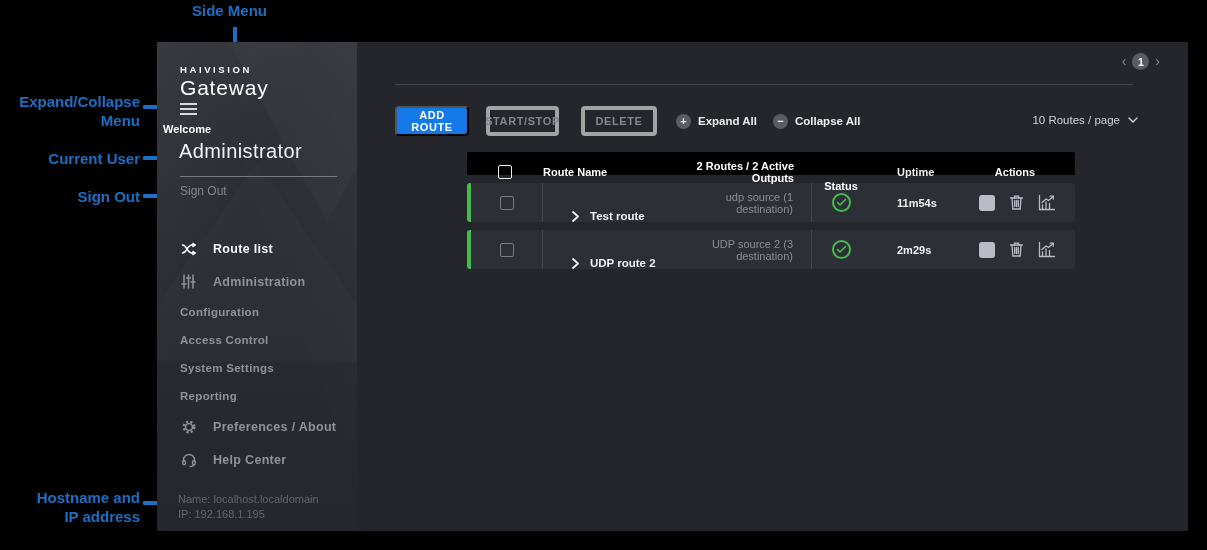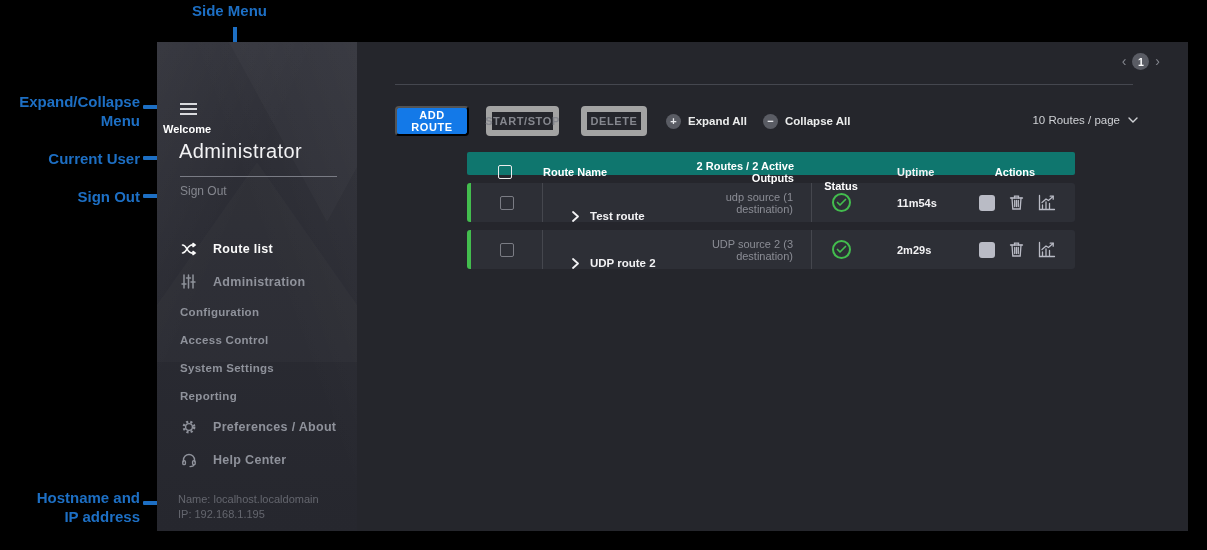--- a/index.html
+++ b/index.html
@@ -53,31 +53,31 @@
   .pager { position:absolute; top:11px; right:28px; display:flex; align-items:center; gap:6px; }
   .pager-arrow { color:#85878f; font-size:14px; cursor:pointer; line-height:17px; }
   .pager-page { width:17px; height:17px; border-radius:50%; background:#5a5c64; color:#fff;
                 font-size:10.5px; font-weight:700; display:flex; align-items:center; justify-content:center; cursor:pointer; }
   .rule { position:absolute; top:42px; left:38px; right:55px; height:1px; background:#45474f; }
 
   .toolbar { position:absolute; top:64px; left:38px; display:flex; align-items:center; height:30px; }
   .btn { height:30px; border-radius:4px; font-size:11px; font-weight:700; letter-spacing:0.6px;
          display:flex; align-items:center; justify-content:center; cursor:pointer; }
   .btn-primary { width:74px; background:#1379e8; color:#fff; }
-  .btn-ghost { background:transparent; border:6px solid #a3a3a3; color:#85878e; }
+  .btn-ghost { background:transparent; border:4px solid #a3a3a3; color:#85878e; }
   .chip { width:15px; height:15px; border-radius:50%; background:#5a5c64; color:#e8e9ec;
           font-size:11px; font-weight:700; display:flex; align-items:center; justify-content:center;
           line-height:1; }
   .tool-link { display:flex; align-items:center; gap:7px; color:#eceded; font-size:11.5px; font-weight:700; cursor:pointer; }
   .per-page { position:absolute; top:72px; right:50px; display:flex; align-items:center; gap:8px;
               color:#cfd1d5; font-size:11.5px; cursor:pointer; }
 
   .routes { position:absolute; left:110px; top:110px; width:608px; }
   .t-head { display:grid; grid-template-columns:76px 134px 135px 58px 85px 120px;
-            height:23px; background:#0f766e; border-radius:2px; align-items:center;
+            height:23px; background:#000000; border-radius:2px; align-items:center;
             color:#fff; font-size:11px; font-weight:700; }
   .t-row { display:grid; grid-template-columns:72px 134px 135px 58px 85px 120px;
            height:39px; background:#2d2f36; border-left:4px solid #43bd4e; border-radius:3px;
            align-items:center; margin-top:8px; cursor:pointer; }
   .t-row + .t-row { }
   .cell-c { display:flex; align-items:center; justify-content:center; height:100%; }
   .cell-div { border-right:1px solid #45474e; }
   .cb { width:14px; height:14px; border:1px solid #eceded; border-radius:2px; background:transparent; cursor:pointer; }
   .t-row .cb { border-color:#7a7c84; }
   .name-cell { display:flex; align-items:flex-end; height:100%; padding-left:29px; gap:11px;
@@ -111,20 +111,24 @@
 
 <div class="ann right" style="top:488px;">
   <div>Hostname and</div>
   <div>IP address</div>
 </div>
 <div class="dash" style="left:143px; top:501px; width:26px;"></div>
 
 <div class="app">
 
   <div class="sidebar">
+    <div class="brand">
+      <div class="brand-name">HAIVISION</div>
+      <div class="brand-product">Gateway</div>
+    </div>
     <div class="hamburger">
         <span></span>
         <span></span>
         <span></span>
       </div>
     <div class="welcome">Welcome</div>
     <div class="username">Administrator</div>
     <div class="user-divider"></div>
     <div class="signout">Sign Out</div>
 
@@ -195,21 +199,21 @@
       <span class="pager-arrow">‹</span>
       <span class="pager-page">1</span>
       <span class="pager-arrow">›</span>
     </div>
 
     <div class="rule"></div>
 
     <div class="toolbar">
       <button class="btn btn-primary">ADD ROUTE</button>
       <button class="btn btn-ghost" style="width:73px; margin-left:17px;">START/STOP</button>
-      <button class="btn btn-ghost" style="width:66px; margin-left:22px;">DELETE</button>
+      <button class="btn btn-ghost" style="width:76px; margin-left:22px;">DELETE</button>
       <div class="tool-link" style="margin-left:19px;">
         <span class="chip">+</span>
         <span>Expand All</span>
       </div>
       <div class="tool-link" style="margin-left:16px;">
         <span class="chip">−</span>
         <span>Collapse All</span>
       </div>
     </div>
 

